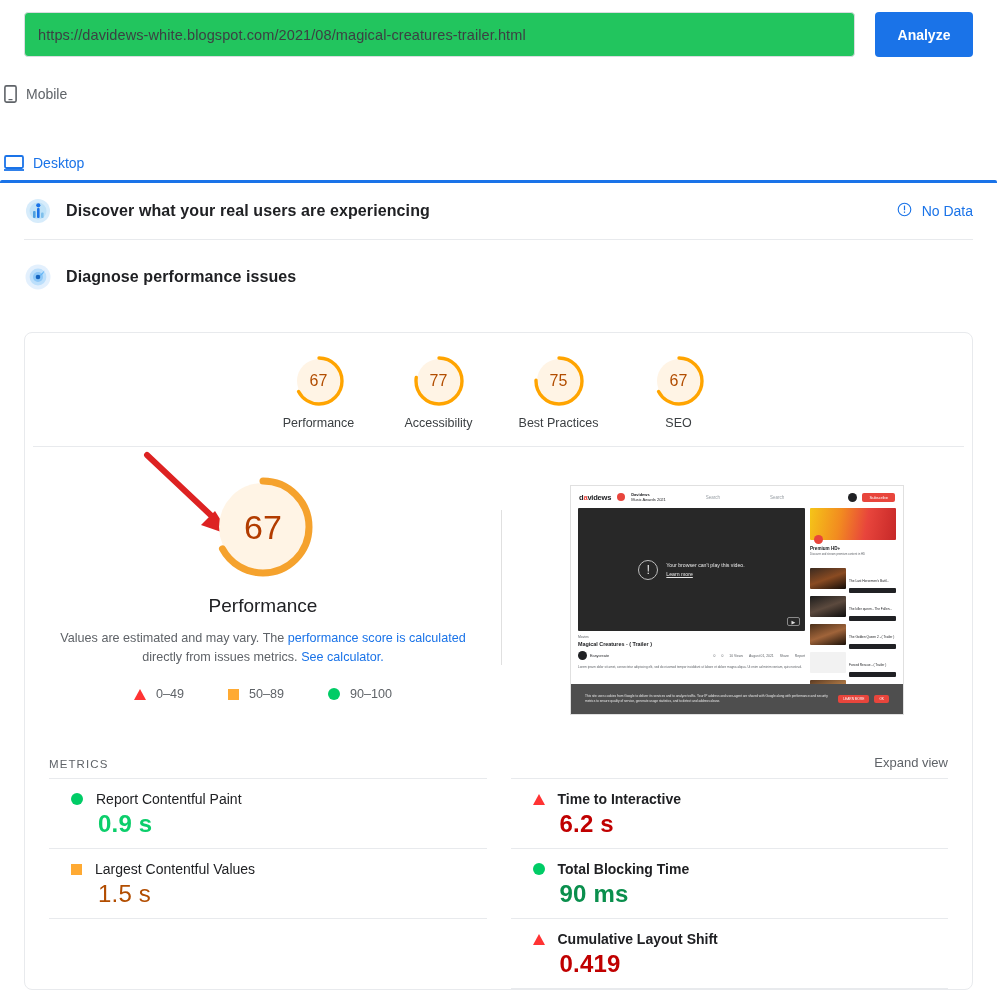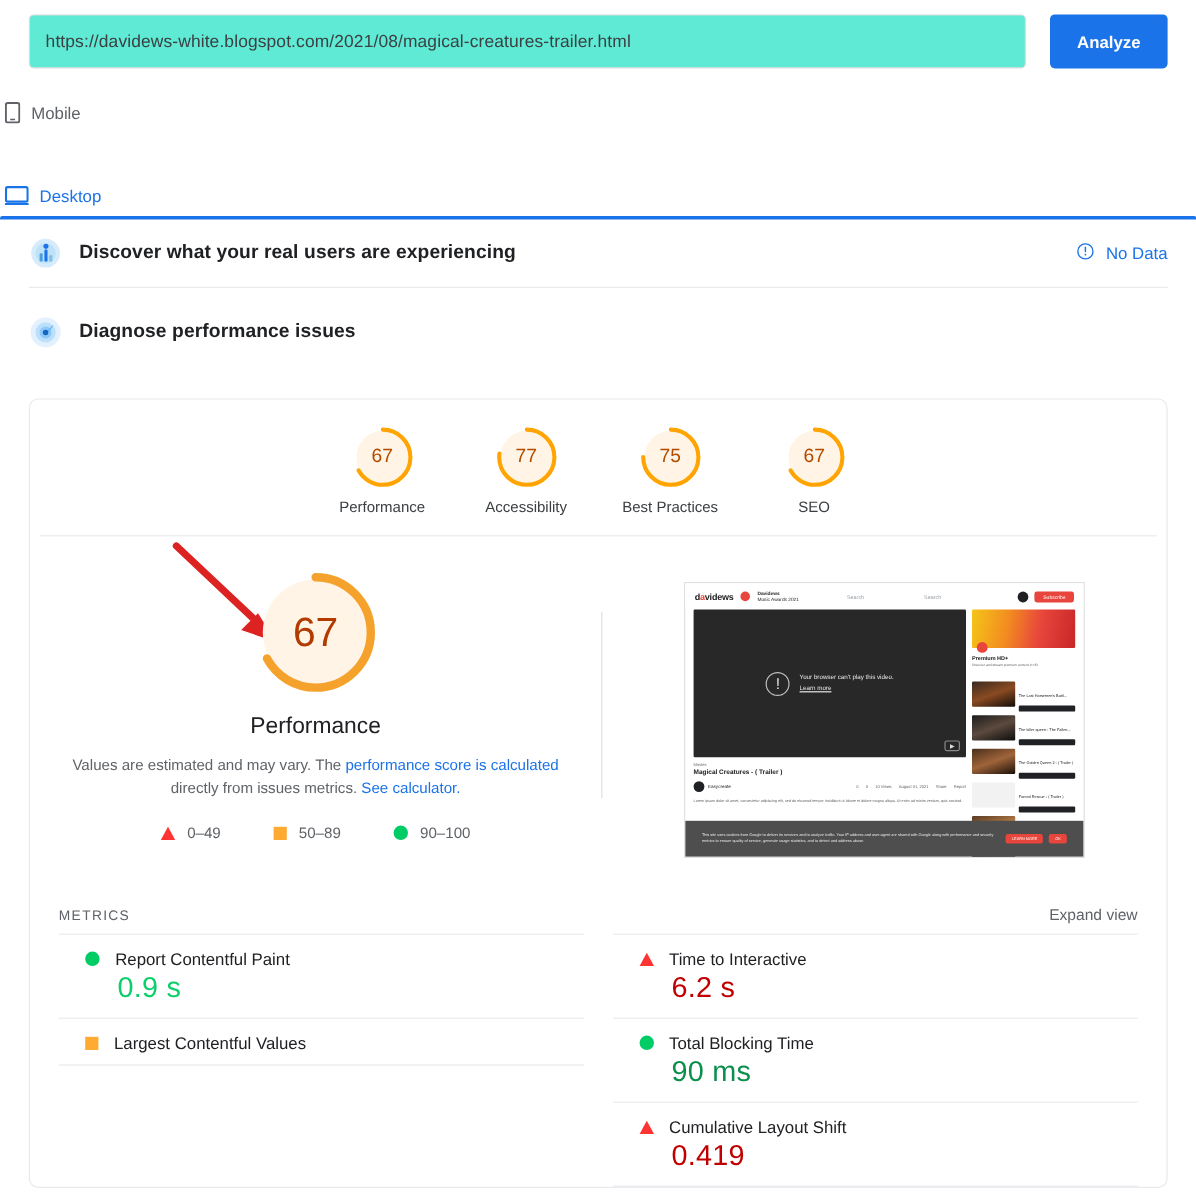--- a/index.html
+++ b/index.html
@@ -8,21 +8,21 @@
     background: #ffffff;
     font-family: "Liberation Sans", sans-serif;
     color: #202124;
   }
   body { width: 997px; height: 1000px; overflow: hidden; position: relative; }
 
   
   .url-row { display: flex; align-items: stretch; padding: 12px 24px 0 24px; gap: 0; }
   .url-input {
     flex: 1 1 auto; height: 45px; border: 1px solid #dadce0; border-radius: 4px;
-    background: #5eead4; display: flex; align-items: center; padding: 0 13px;
+    background: #22c55e; display: flex; align-items: center; padding: 0 13px;
     font-size: 14.5px; color: #3c4043; letter-spacing: .1px;
   }
   .analyze-btn {
     width: 98px; margin-left: 20px; background: #1a73e8; color: #fff;
     border: none; border-radius: 4px; font-size: 14px; font-weight: bold;
     font-family: "Liberation Sans", sans-serif; cursor: pointer;
     display: flex; align-items: center; justify-content: center;
   }
 
   
@@ -130,21 +130,21 @@
   .t-cookie-btns { display: flex; gap: 5px; }
   .t-cbtn { background: #e8453c; color: #fff; font-size: 3.2px; border-radius: 2px; padding: 2px 5px; }
 
   
   .metrics-head { display: flex; align-items: flex-end; padding: 22px 24px 8px 24px; }
   .metrics-label { font-size: 11.5px; letter-spacing: 1.1px; color: #5f6368; }
   .expand { margin-left: auto; font-size: 13px; color: #5f6368; cursor: pointer; }
   .metrics-grid { display: flex; padding: 0 24px; }
   .mcol { flex: 1; }
   .mcol.left { padding-right: 12px; }
-  .mcol.right { padding-left: 12px; }
+  .mcol.right { padding-left: 12px; font-weight: bold; }
   .mrow { border-top: 1px solid #e8eaed; padding: 12px 0 10px 0; }
   .mrow-head { display: flex; align-items: center; gap: 13px; padding-left: 22px; }
   .mname { font-size: 14px; color: #202124; }
   .mval { font-size: 24px; margin-top: 3px; padding-left: 49px; letter-spacing: .2px; }
   .badge-tri { width:0;height:0;border-left:6px solid transparent;border-right:6px solid transparent;
                border-bottom:11px solid #f33; flex:0 0 12px; }
   .badge-sq { width: 11px; height: 11px; background: #fa3; flex: 0 0 11px; }
   .badge-cir { width: 12px; height: 12px; border-radius: 50%; background: #0c6; flex: 0 0 12px; }
 </style>
 </head>
@@ -425,27 +425,28 @@
   </div>
 
   <div class="metrics-grid">
 
     <div class="mcol left">
       <div class="mrow">
         <div class="mrow-head">
           <span class="badge-cir"></span>
           <span class="mname">Report Contentful Paint</span>
         </div>
-        <div class="mval" style="color:#0cce6b;">0.9 s</div>
+        <div class="mval" style="color:#0cce6b;font-weight:bold;">0.9 s</div>
       </div>
       <div class="mrow">
         <div class="mrow-head">
           <span class="badge-sq"></span>
           <span class="mname">Largest Contentful Values</span>
         </div>
+        <div class="mval" style="color:#b24d00;">1.5 s</div>
       </div>
       <div style="border-top:1px solid #e8eaed;"></div>
     </div>
 
     <div class="mcol right">
       <div class="mrow">
         <div class="mrow-head">
           <span class="badge-tri"></span>
           <span class="mname">Time to Interactive</span>
         </div>

